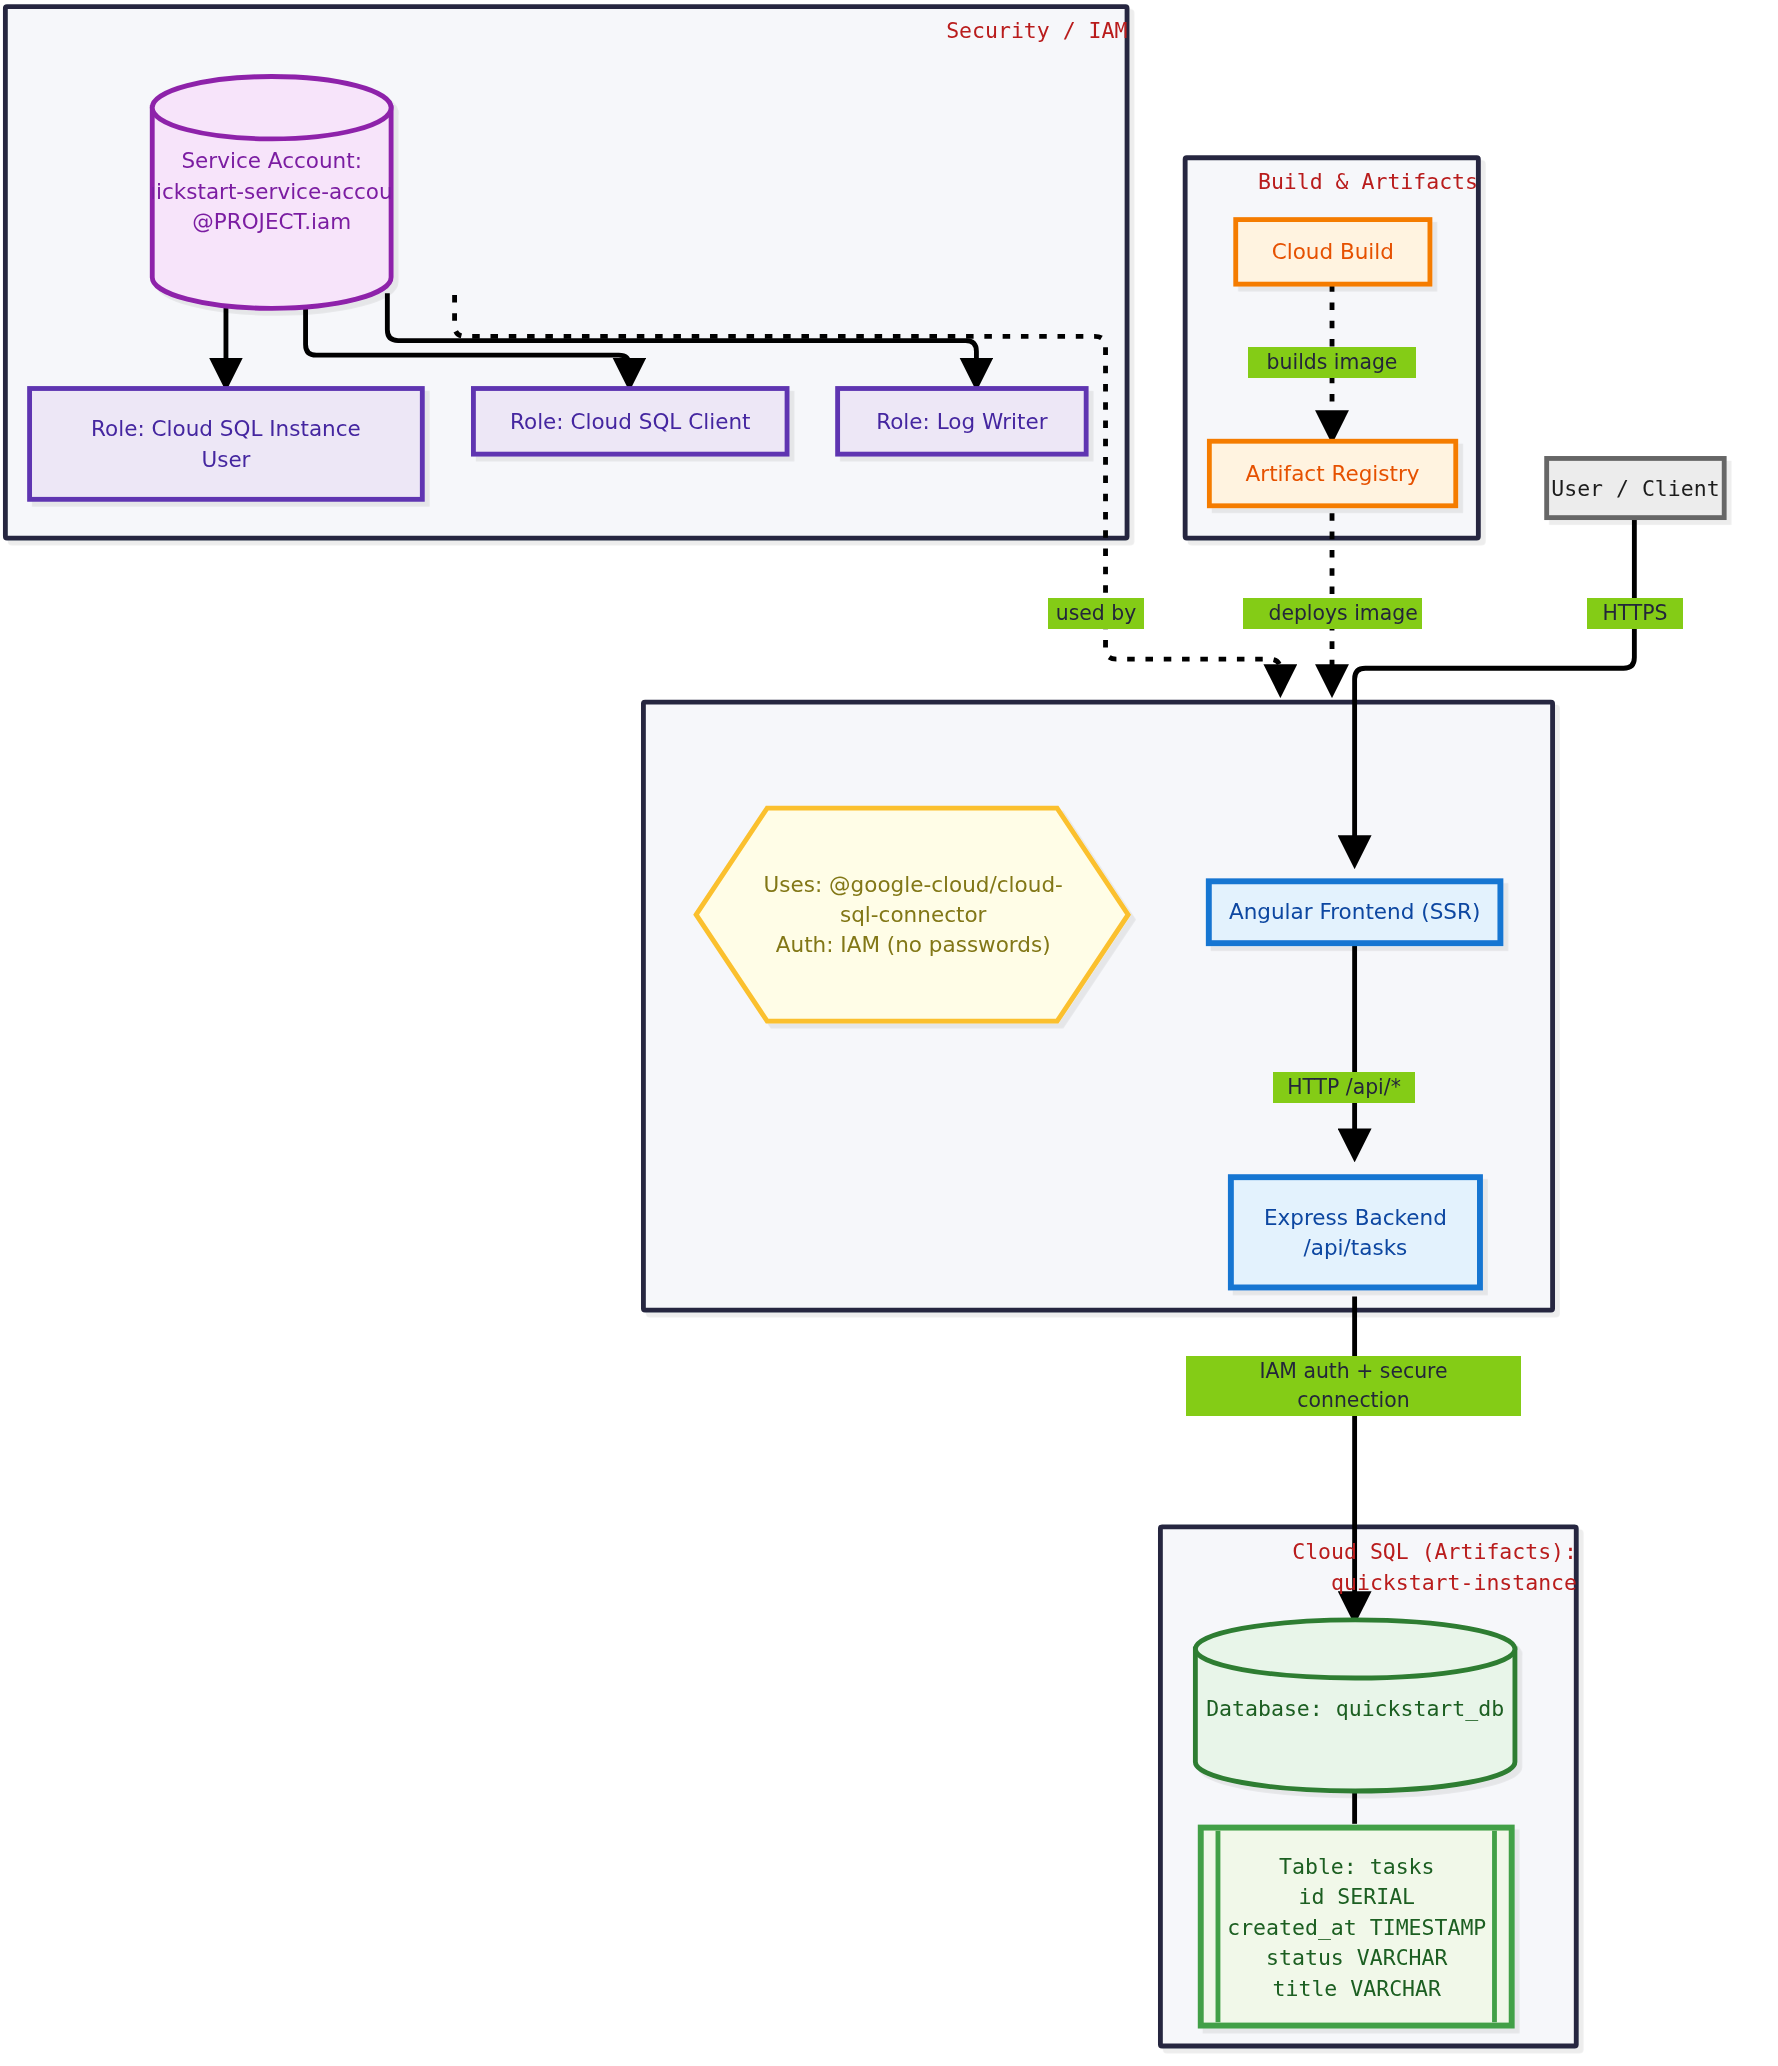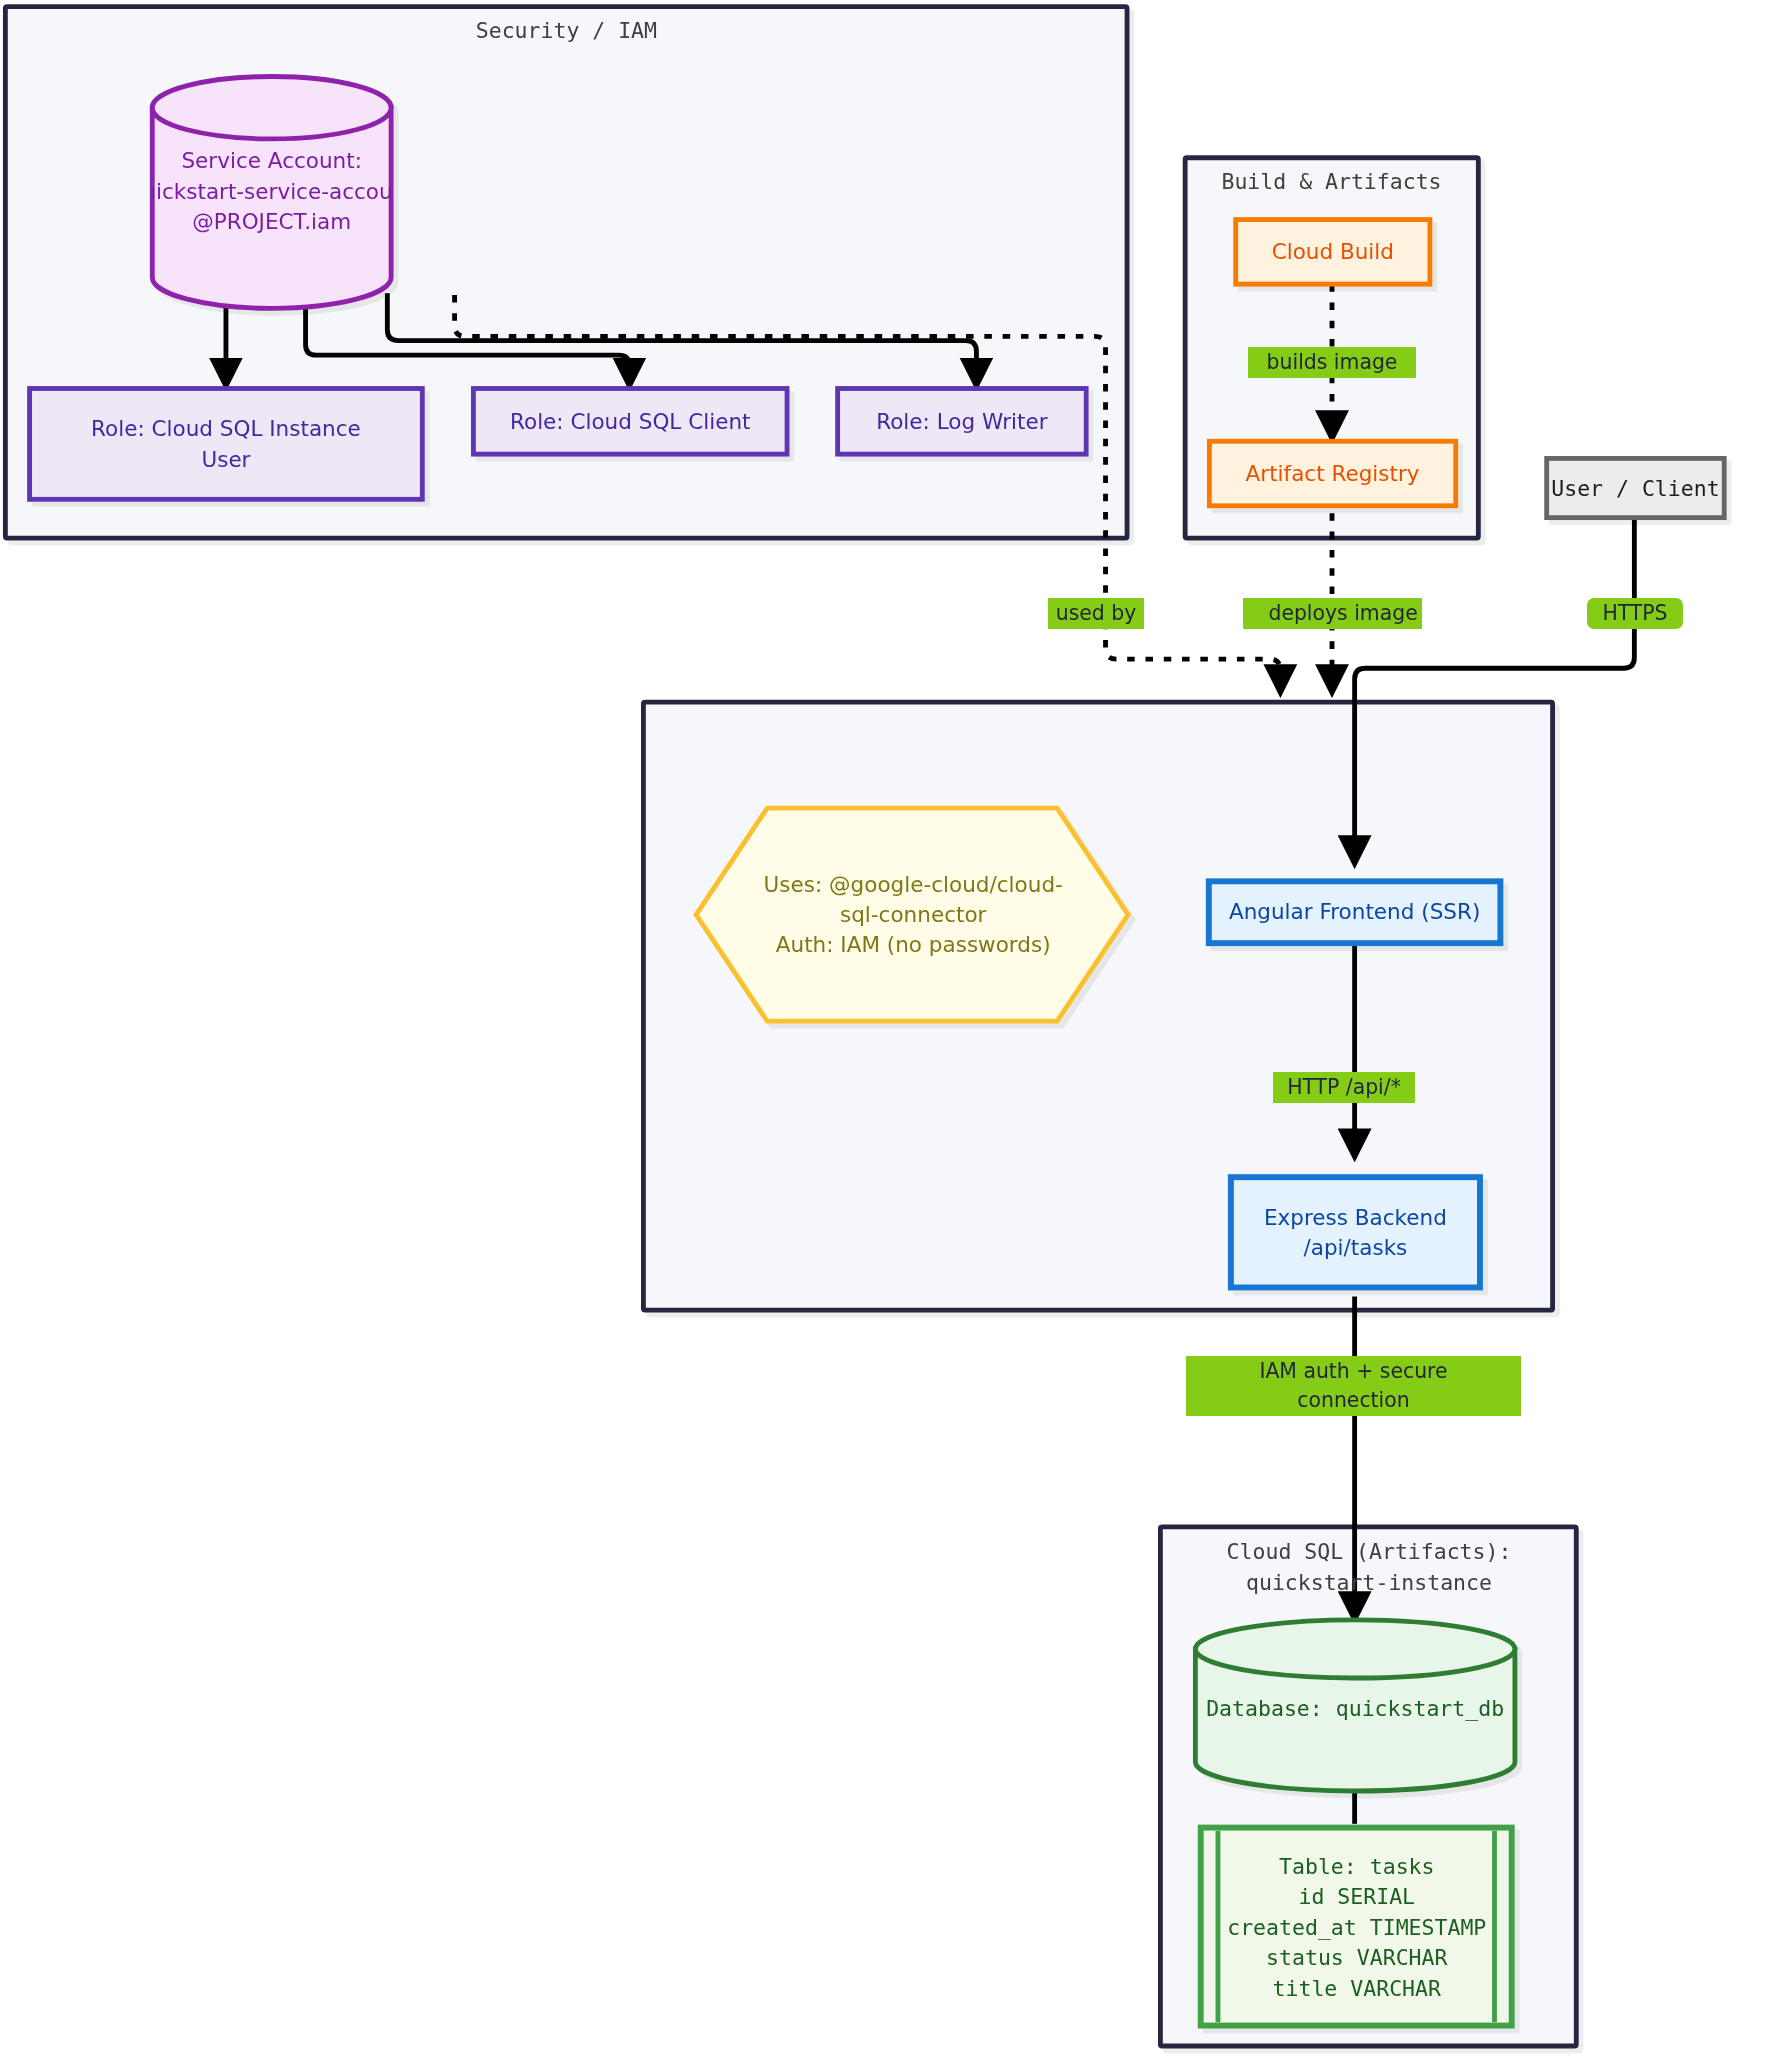--- a/index.html
+++ b/index.html
@@ -20,21 +20,21 @@
 
   .t-purple{color:#7b1fa2;font-size:40px;font-family:"DejaVu Sans",sans-serif;}
   .t-violet{color:#4527a0;font-size:40px;font-family:"DejaVu Sans",sans-serif;}
   .t-orange{color:#e65100;font-size:40px;font-family:"DejaVu Sans",sans-serif;}
   .t-grey  {color:#1f1f1f;font-size:40px;font-family:"DejaVu Sans Mono",monospace;}
   .t-blue  {color:#0d47a1;font-size:40px;font-family:"DejaVu Sans",sans-serif;}
   .t-olive {color:#827717;font-size:40px;font-family:"DejaVu Sans",sans-serif;}
   .t-green {color:#1b5e20;font-size:40px;font-family:"DejaVu Sans Mono",monospace;}
 
   .cluster-title{
-    position:absolute;text-align:center;color:#404040;
+    position:absolute;text-align:right;color:#b91c1c;
     font-family:"DejaVu Sans Mono", monospace;font-size:21.5px;line-height:1.45;
     pointer-events:none;white-space:pre-line;
   }
   .edgelabel{
     position:absolute;background:#84cc16;color:#23263a;
     font-family:"DejaVu Sans",sans-serif;font-size:20.4px;line-height:1.42;
     padding:1.1px 4.3px;text-align:center;white-space:pre-line;box-sizing:border-box;
   }
 </style>
 </head>
@@ -223,21 +223,21 @@
 
   <div class="cluster-title" style="left:1161px;top:1536px;width:416px;">Cloud SQL (Artifacts):
 quickstart-instance</div>
 
   <div class="edgelabel" style="left:1248px;top:347px;width:168px;">builds image</div>
 
   <div class="edgelabel" style="left:1048px;top:598px;width:96px;">used by</div>
 
   <div class="edgelabel" style="left:1243px;top:598px;width:179px;text-align:right;">deploys image</div>
 
-  <div class="edgelabel" style="left:1587px;top:598px;width:96px;border-radius:7px;">HTTPS</div>
+  <div class="edgelabel" style="left:1587px;top:598px;width:96px;">HTTPS</div>
 
   <div class="edgelabel" style="left:1273px;top:1072px;width:142px;">HTTP /api/*</div>
 
   <div class="edgelabel" style="left:1186px;top:1356px;width:335px;">IAM auth + secure
 connection</div>
 
 </div>
 
 
 </body></html>

